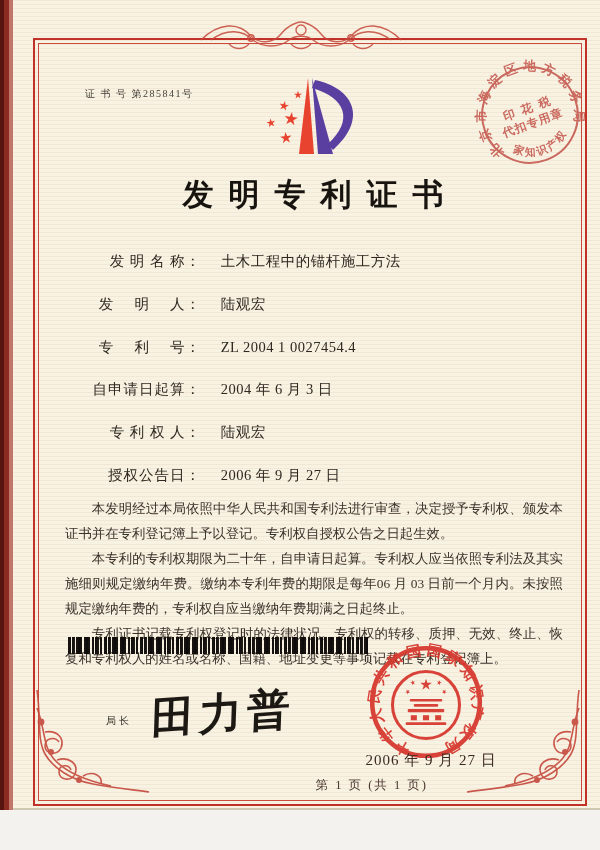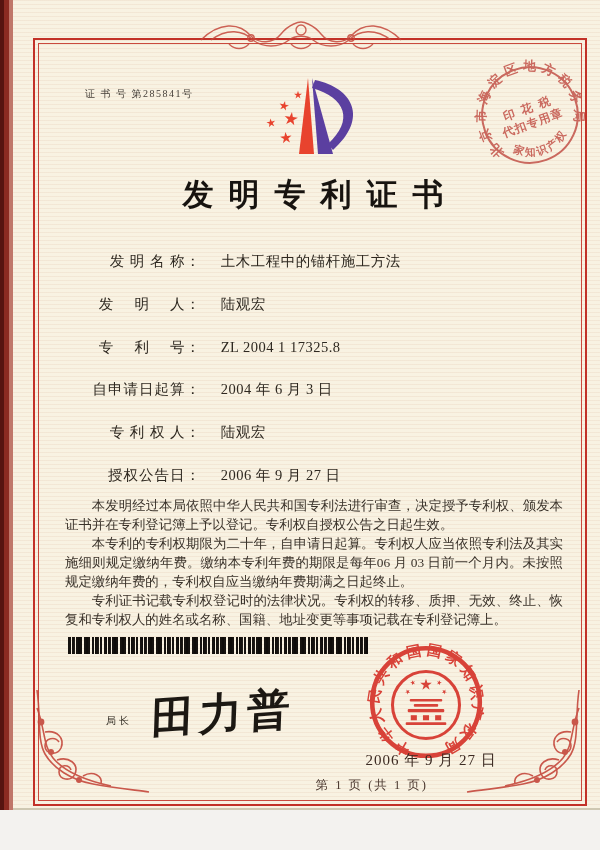--- a/index.html
+++ b/index.html
@@ -38,21 +38,21 @@
     position:absolute;left:0;top:174px;width:600px;text-align:center;
     font-size:31px;font-weight:700;color:#17130f;
     letter-spacing:15px;text-indent:15px;
   }
   .fields{position:absolute;left:68px;top:252px;width:480px;}
   .field{height:42.8px;font-size:14.5px;color:#2e2820;}
   .flabel{display:inline-block;width:120px;letter-spacing:1px;text-align:right;}
   .fvalue{letter-spacing:.5px;margin-left:16px;}
   .paras{
     position:absolute;left:52px;top:496px;width:498px;
-    font-size:13.4px;line-height:19px;color:#3a322a;
+    font-size:13.4px;line-height:25px;color:#3a322a;
     text-align:justify;
   }
   .paras p{margin:0;text-indent:2em;}
   .barcode{
     position:absolute;left:55px;top:637px;width:300px;height:17px;
     background-image:
       repeating-linear-gradient(90deg,#15120f 0 2px,transparent 2px 4px),
       repeating-linear-gradient(90deg,#0e0c0a 0 3px,transparent 3px 9px),
       repeating-linear-gradient(90deg,#201c18 0 1px,transparent 1px 6px);
   }
@@ -164,21 +164,21 @@
     <div class="field">
       <span class="flabel">发 明 名 称：</span>
       <span class="fvalue">土木工程中的锚杆施工方法</span>
     </div>
     <div class="field">
       <span class="flabel">发　 明　 人：</span>
       <span class="fvalue">陆观宏</span>
     </div>
     <div class="field">
       <span class="flabel">专　 利　 号：</span>
-      <span class="fvalue">ZL 2004 1 17325.8</span>
+      <span class="fvalue">ZL 2004 1 0027454.4</span>
     </div>
     <div class="field">
       <span class="flabel">自申请日起算：</span>
       <span class="fvalue">2004 年 6 月 3 日</span>
     </div>
     <div class="field">
       <span class="flabel">专 利 权 人：</span>
       <span class="fvalue">陆观宏</span>
     </div>
     <div class="field">

